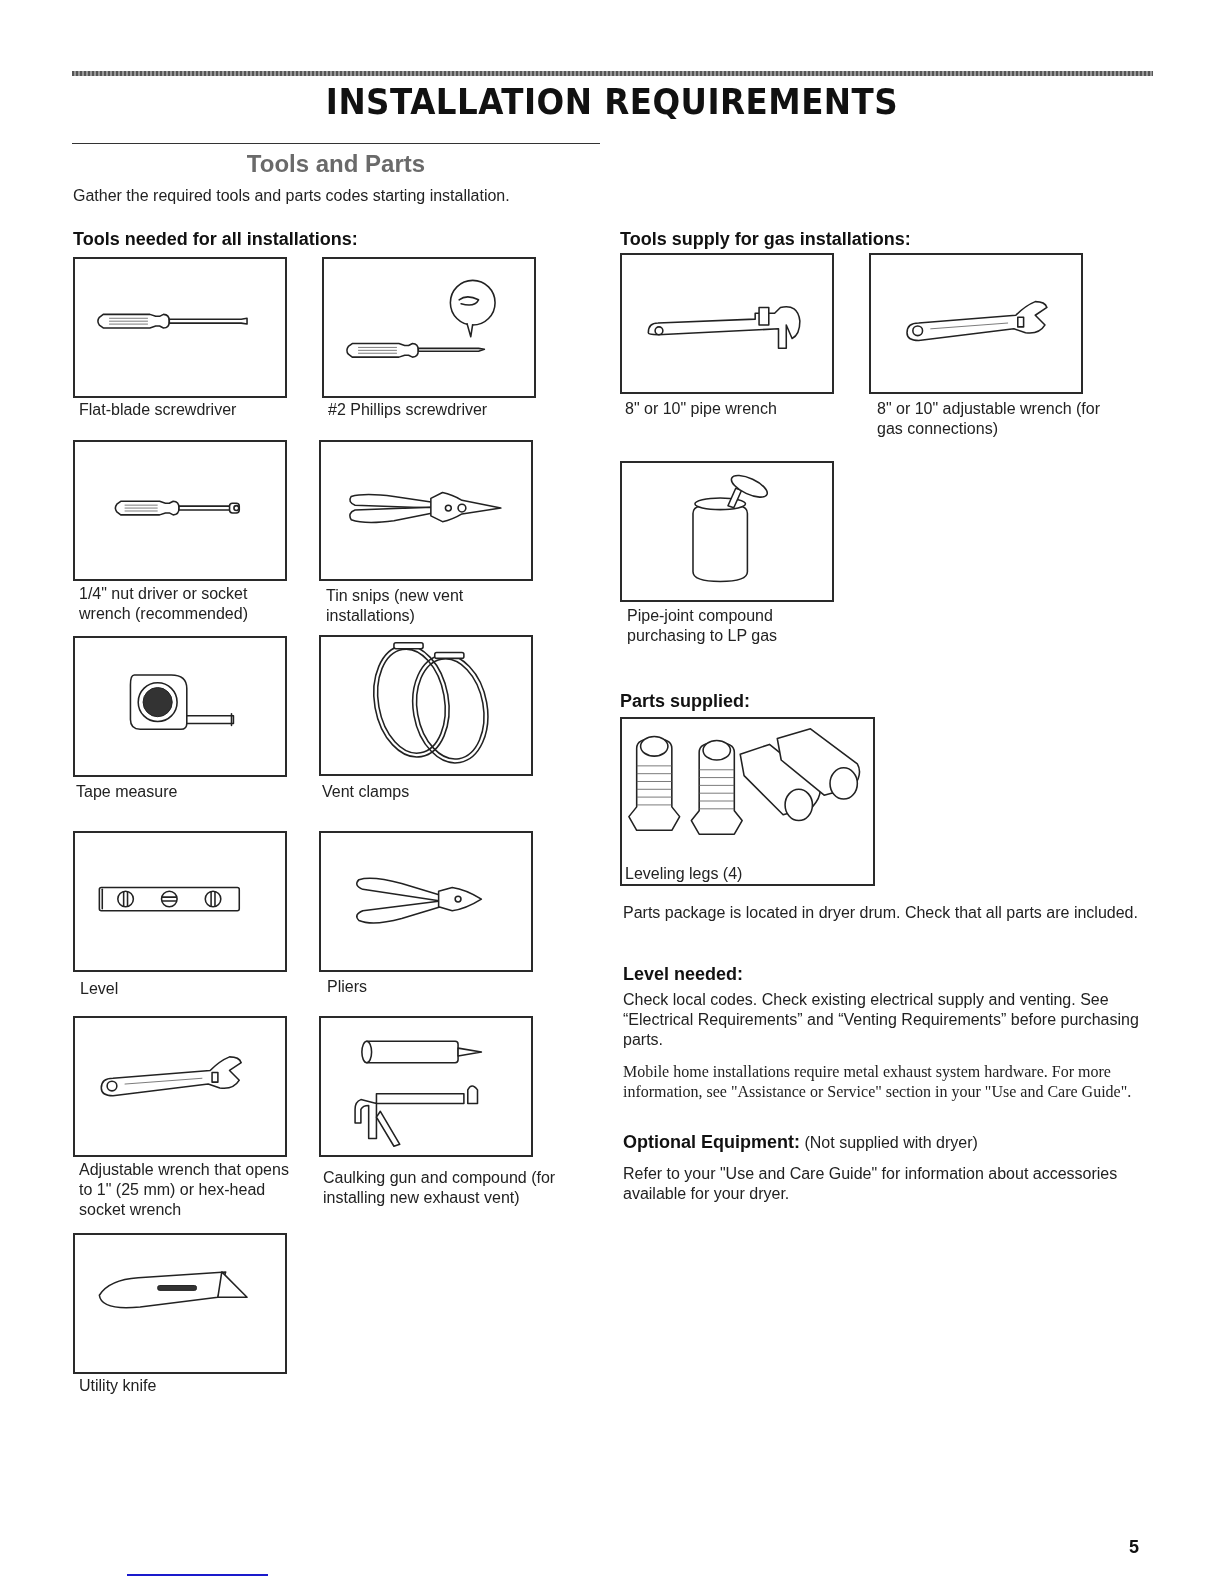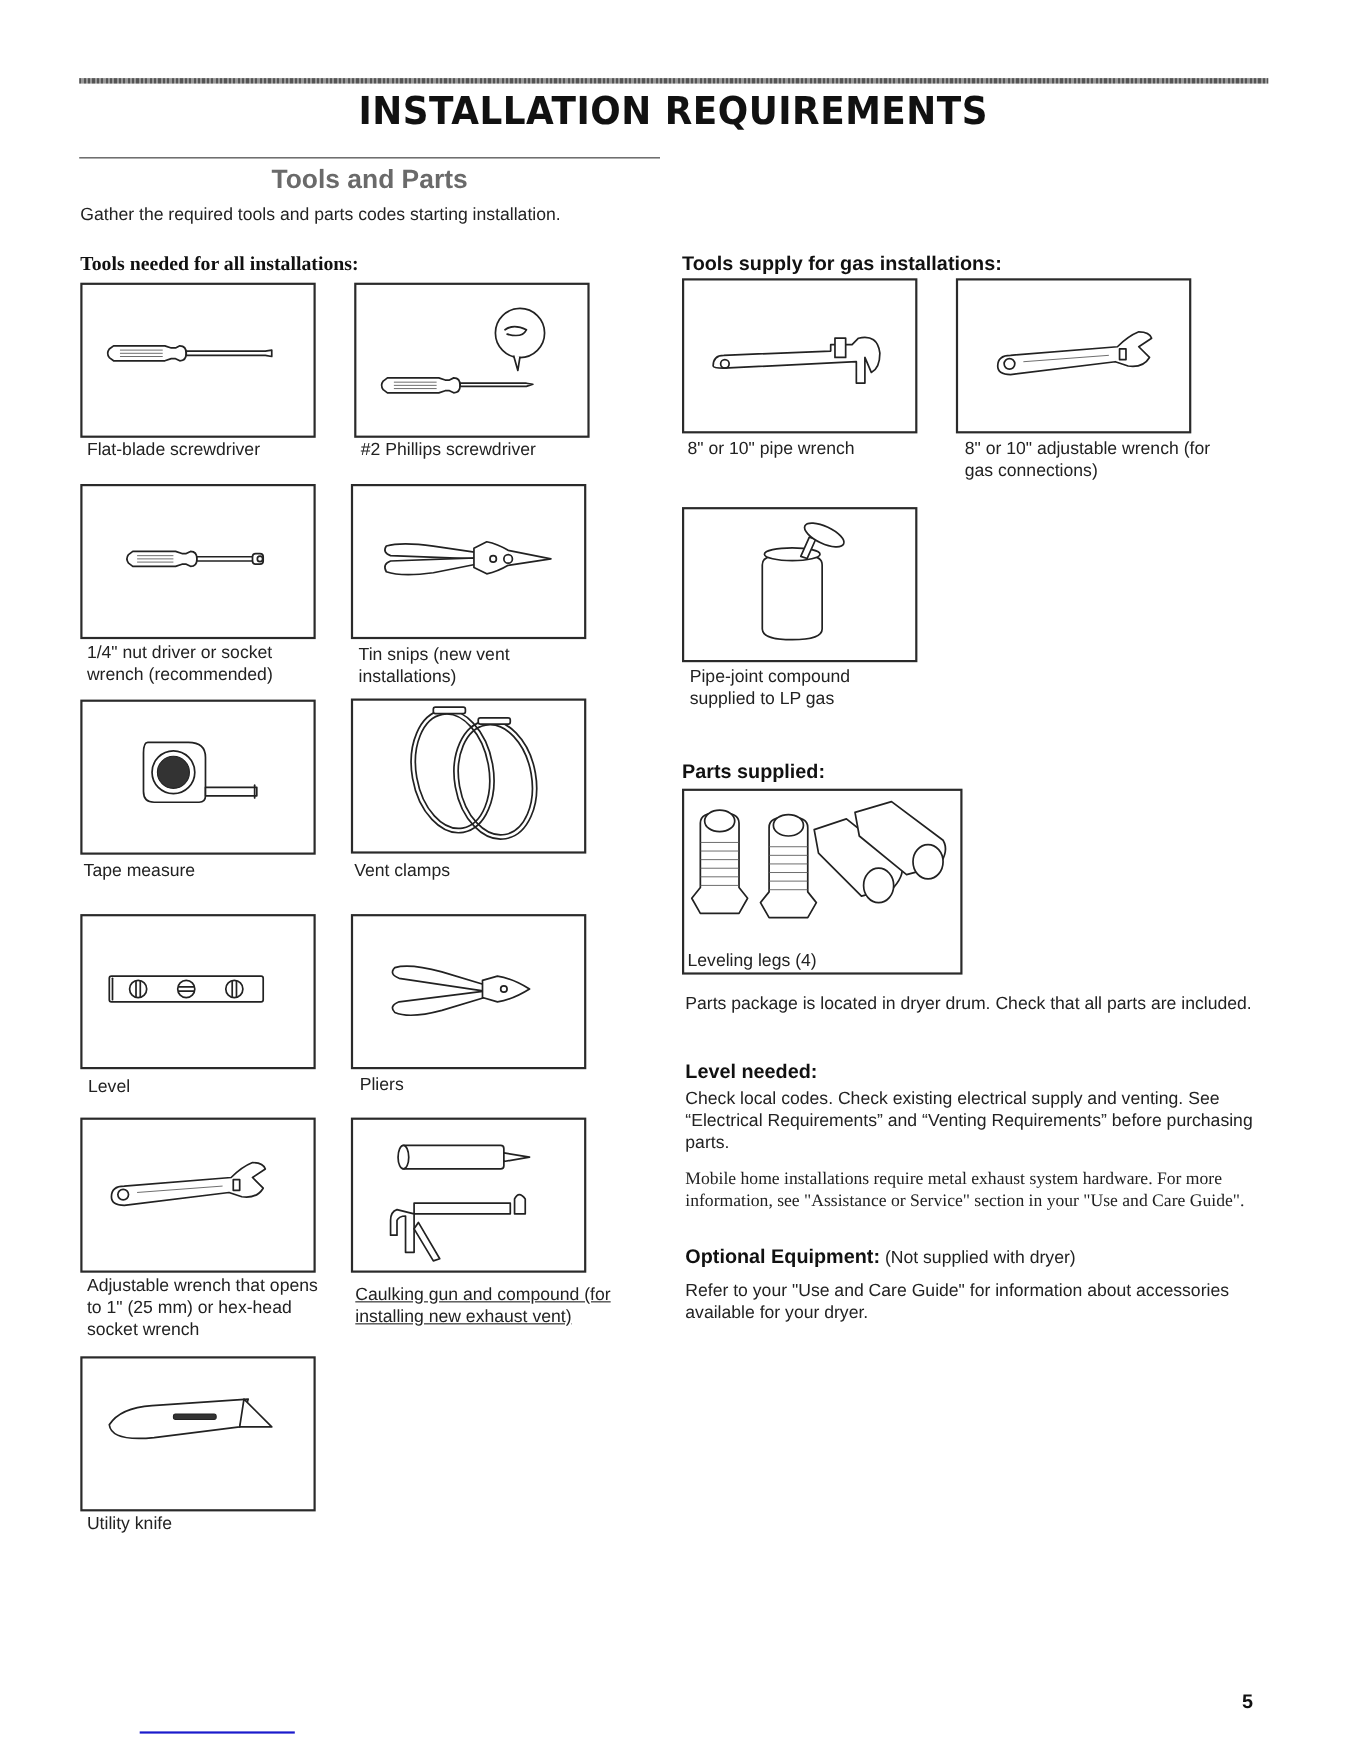--- a/index.html
+++ b/index.html
@@ -29,21 +29,21 @@
 </style>
 </head>
 <body>
 
 <div class="abs top-rule"></div>
 <div class="abs page-title">INSTALLATION REQUIREMENTS</div>
 <div class="abs sub-rule"></div>
 <div class="abs subtitle">Tools and Parts</div>
 <div class="abs intro">Gather the required tools and parts codes starting installation.</div>
 
-<div class="abs sec-head" style="left:73px;top:229px;font-family:Liberation Serif, serif;">Tools needed for all installations:</div>
+<div class="abs sec-head" style="left:73px;top:229px;">Tools needed for all installations:</div>
 
 <div class="abs box" style="left:73px;top:257px;width:214px;height:141px;">
   <svg viewBox="0 0 214 141">
     <path class="f" d="M24,60 q-3,4 0,8 l4,3 h48 l6,-2 h4 l4,2 q6,0 6,-7 q0,-7 -6,-7 l-4,2 h-4 l-6,-2 h-48 z"></path>
     <line class="t" x1="34" y1="61" x2="74" y2="61"></line>
       <line class="t" x1="34" y1="64" x2="74" y2="64"></line>
       <line class="t" x1="34" y1="67" x2="74" y2="67"></line>
     <path class="f" d="M96,62 h74 l6,-1 v6 l-6,-1 h-74 z"></path>
   </svg>
 </div>
@@ -150,21 +150,21 @@
 <div class="abs box" style="left:319px;top:1016px;width:214px;height:141px;">
   <svg viewBox="0 0 214 141">
     <rect class="f" x="44" y="24" width="96" height="22" rx="3"></rect>
     <ellipse class="f" cx="46" cy="35" rx="5" ry="11"></ellipse>
     <path class="f" d="M140,31 l24,4 -24,4 z"></path>
     <path class="f" d="M40,84 q-6,2 -6,10 v14 h6 v-14 q2,-4 8,-4 v34 h8 v-46 l90,0 v10 h-90 z"></path>
     <path class="f" d="M150,74 q4,-8 10,0 v14 h-10 z"></path>
     <path class="f" d="M60,96 l20,34 -6,2 -18,-30 z"></path>
   </svg>
 </div>
-<div class="abs cap" style="left:323px;top:1168px;width:260px;text-decoration:underline;">Caulking gun and compound (for installing new exhaust vent)</div>
+<div class="abs cap" style="left:323px;top:1168px;width:260px;">Caulking gun and compound (for installing new exhaust vent)</div>
 
 <div class="abs box" style="left:73px;top:1233px;width:214px;height:141px;">
   <svg viewBox="0 0 214 141">
     <path class="f" d="M24,62 q10,-16 40,-18 l90,-6 -8,26 -80,10 q-40,4 -42,-12 z"></path>
     <path class="f" d="M150,38 l26,26 -30,0 z"></path>
     <rect class="d" x="84" y="52" width="40" height="5" rx="2"></rect>
   </svg>
 </div>
 <div class="abs cap" style="left:79px;top:1376px;">Utility knife</div>
 
@@ -190,21 +190,21 @@
 <div class="abs cap" style="left:877px;top:399px;width:240px;">8" or 10" adjustable wrench (for gas connections)</div>
 
 <div class="abs box" style="left:620px;top:461px;width:214px;height:141px;">
   <svg viewBox="0 0 214 141">
     <path class="f" d="M72,52 q0,-8 12,-8 h32 q12,0 12,8 v60 q0,10 -28,10 q-28,0 -28,-10 z"></path>
     <ellipse class="f" cx="100" cy="42" rx="26" ry="6"></ellipse>
     <path class="f" d="M108,44 l8,-18 6,2 -8,18 z"></path>
     <ellipse class="f" cx="130" cy="24" rx="20" ry="8" transform="rotate(25 130 24)"></ellipse>
   </svg>
 </div>
-<div class="abs cap" style="left:627px;top:606px;width:200px;">Pipe-joint compound supplied to LP gas</div>
+<div class="abs cap" style="left:627px;top:606px;width:200px;">Pipe-joint compound purchasing to LP gas</div>
 
 <div class="abs sec-head" style="left:620px;top:691px;">Parts supplied:</div>
 <div class="abs box" style="left: 620px; top: 717px; width: 255px; height: 169px; margin-top: 0px;" id="legs-box">
   <svg viewBox="0 0 255 169">
     <g>
       <path class="f" d="M14,30 q0,-10 18,-10 q18,0 18,10 v60 l8,10 -8,14 h-36 l-8,-14 8,-10 z"></path>
       <ellipse class="f" cx="32" cy="28" rx="14" ry="10"></ellipse>
       <g class="t">
           <line x1="14" y1="48" x2="50" y2="48"></line>
           <line x1="14" y1="56" x2="50" y2="56"></line>

